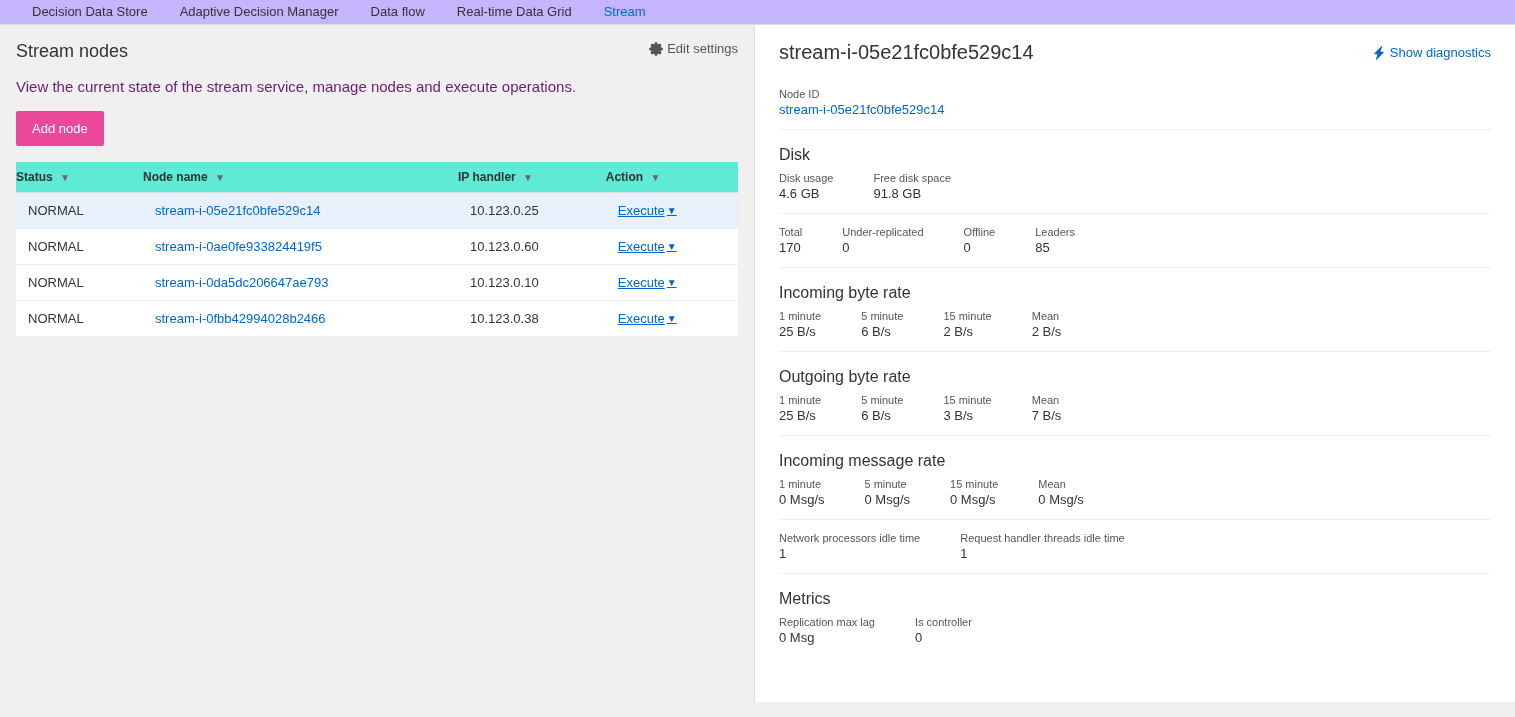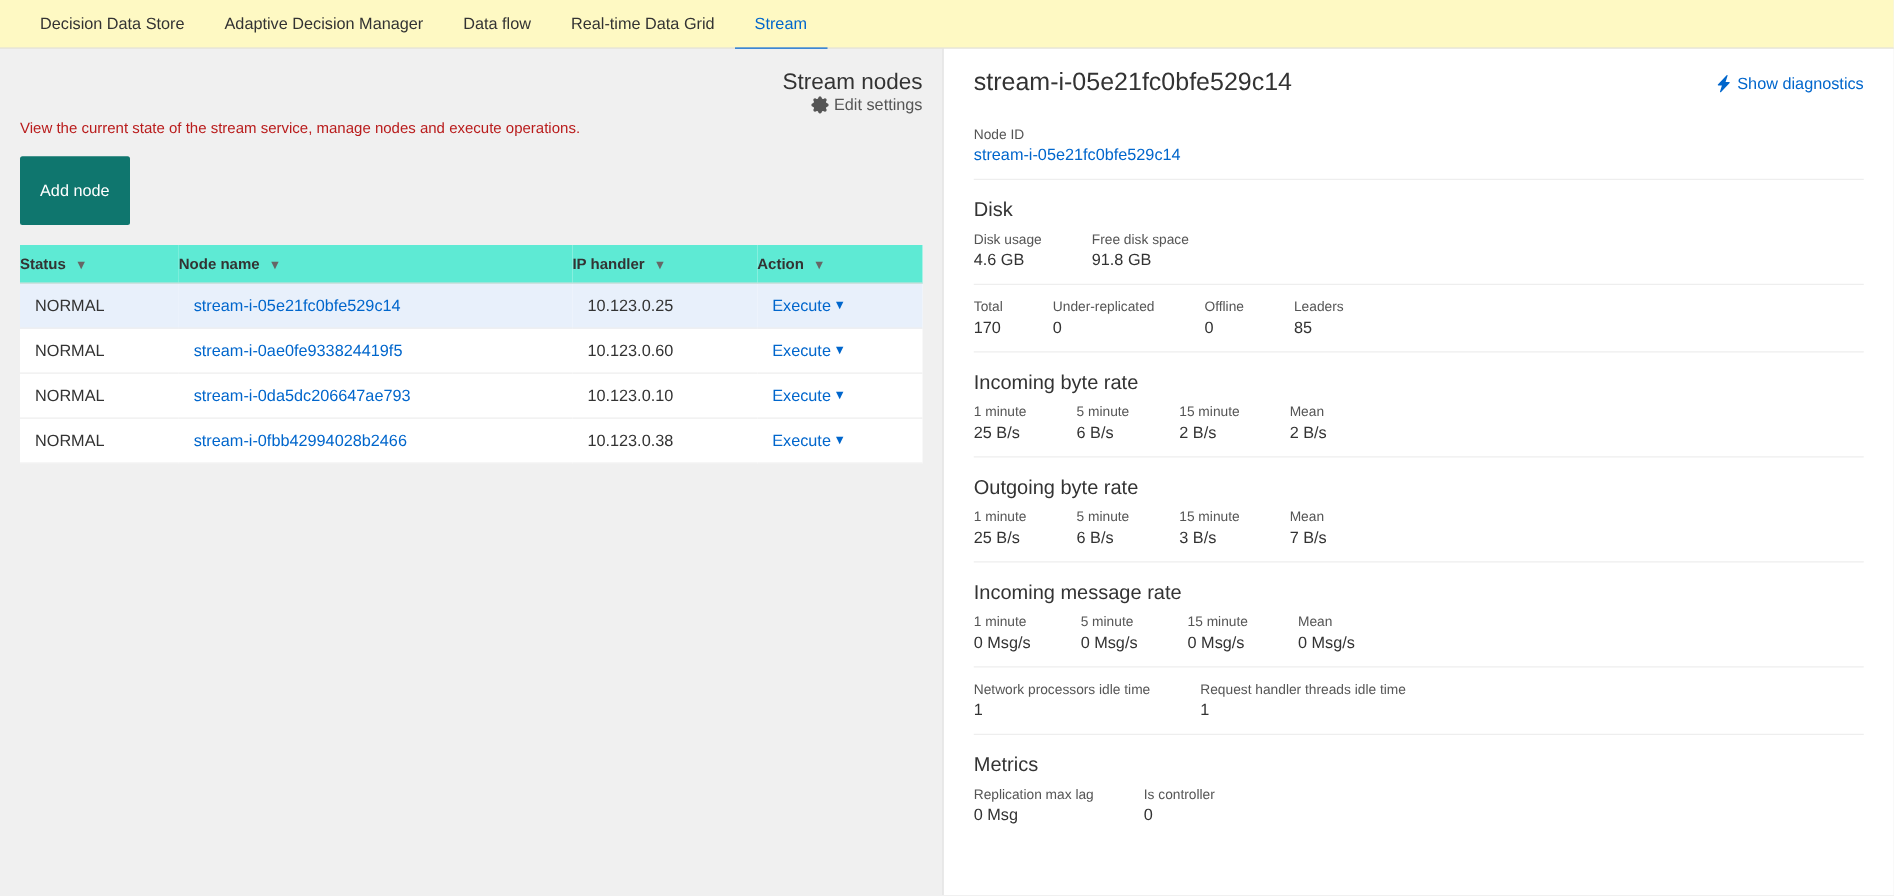--- a/index.html
+++ b/index.html
@@ -2,24 +2,24 @@
 <html><head>
   <meta charset="utf-8">
   <style>
     * { box-sizing: border-box; margin: 0; padding: 0; }
     body { font-family: -apple-system, BlinkMacSystemFont, 'Segoe UI', Arial, sans-serif; font-size: 13px; color: #333; background: #f0f0f0; }
 
     
     .top-nav {
       display: flex;
       align-items: center;
-      background: #fef9c3;
+      background: #c4b5fd;
       border-bottom: 1px solid #ddd;
       padding: 0 16px;
-      height: 39px;
+      height: 25px;
     }
     .nav-item {
       padding: 0 16px;
       height: 40px;
       display: flex;
       align-items: center;
       cursor: pointer;
       font-size: 13px;
       color: #333;
       border-bottom: 2px solid transparent;
@@ -41,49 +41,48 @@
     .left-panel {
       width: 755px;
       background: #f0f0f0;
       padding: 16px;
       border-right: 1px solid #ddd;
       overflow-y: auto;
     }
     .panel-header {
       display: flex;
       justify-content: space-between;
-      align-items: flex-end;
-      margin-bottom: 4px;
-      flex-direction: column;
+      align-items: flex-start;
+      margin-bottom: 16px;
     }
     .panel-title {
       font-size: 18px;
       font-weight: 400;
       color: #333;
     }
     .edit-settings-btn {
       display: flex;
       align-items: center;
       gap: 4px;
       background: none;
       border: none;
       color: #555;
       cursor: pointer;
       font-size: 13px;
     }
     .panel-desc {
-      font-size: 12px;
-      color: #b91c1c;
+      font-size: 15px;
+      color: #701a75;
       margin-bottom: 16px;
     }
     .add-node-btn {
-      background: #0f766e;
+      background: #ec4899;
       color: #fff;
       border: none;
-      padding: 20px 16px;
+      padding: 10px 16px;
       font-size: 13px;
       cursor: pointer;
       border-radius: 2px;
       margin-bottom: 16px;
     }
 
     
     .nodes-table {
       width: 100%;
       border-collapse: collapse;
@@ -118,20 +117,21 @@
     }
     .execute-btn {
       color: #0066cc;
       background: none;
       border: none;
       cursor: pointer;
       font-size: 13px;
       display: flex;
       align-items: center;
       gap: 2px;
+      text-decoration: underline;
     }
 
     
     .right-panel {
       flex: 1;
       background: #fff;
       padding: 16px 24px;
       overflow-y: auto;
     }
     .right-panel-header {

